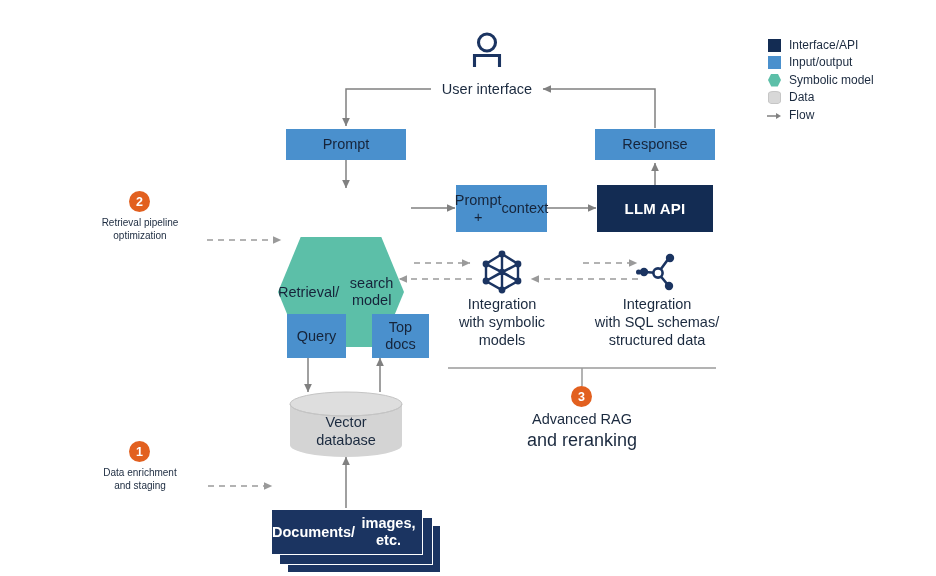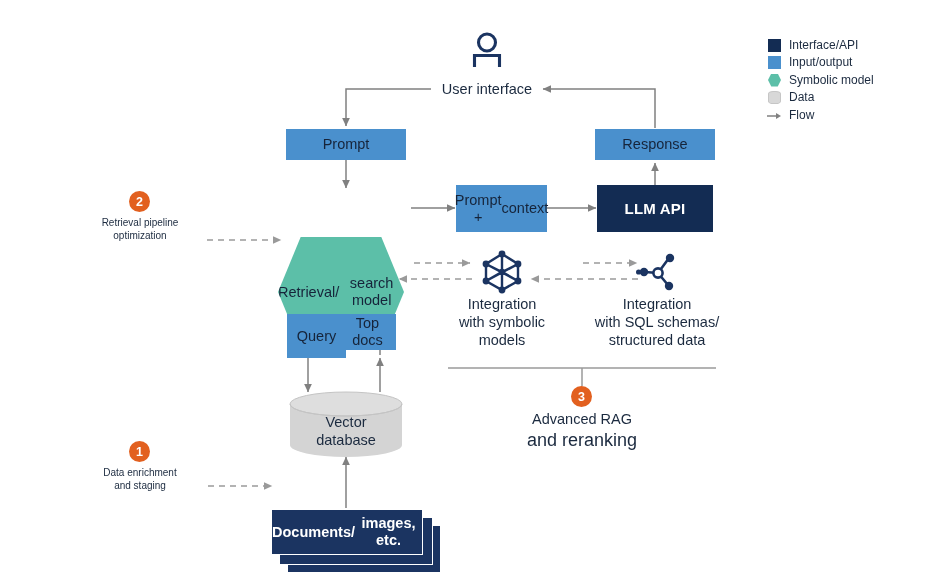--- a/index.html
+++ b/index.html
@@ -100,21 +100,21 @@
 
   <div class="abs box io" style="left:456px;top:185px;width:91px;height:47px;flex-direction:row;">
     <span>Prompt +</span>
     <span>context</span>
   </div>
 
   <div class="abs box api" style="left:597px;top:185px;width:116px;height:47px;">LLM API</div>
 
   <div class="abs box io" style="left:287px;top:314px;width:59px;height:44px;">Query</div>
 
-  <div class="abs box io" style="left:339px;top:314px;width:57px;height:36px;flex-direction:column;">
+  <div class="abs box io" style="left:372px;top:314px;width:57px;height:44px;flex-direction:column;">
     <span>Top</span>
     <span>docs</span>
   </div>
 
   <div class="abs" style="left:290px;top:392px;width:112px;height:65px;">
     <svg style="position:absolute;left:0;top:0;width:112px;height:65px;" viewBox="0 0 112 65">
       <path d="M0,12 L0,53 A56,12 0 0 0 112,53 L112,12 Z" fill="#d4d4d4"></path>
       <ellipse cx="56" cy="12" rx="56" ry="12" fill="#dedede" stroke="#c4c4c4" stroke-width="1"></ellipse>
       <path d="M0,12 A56,12 0 0 0 112,12" fill="none" stroke="#c4c4c4" stroke-width="1"></path>
     </svg>

